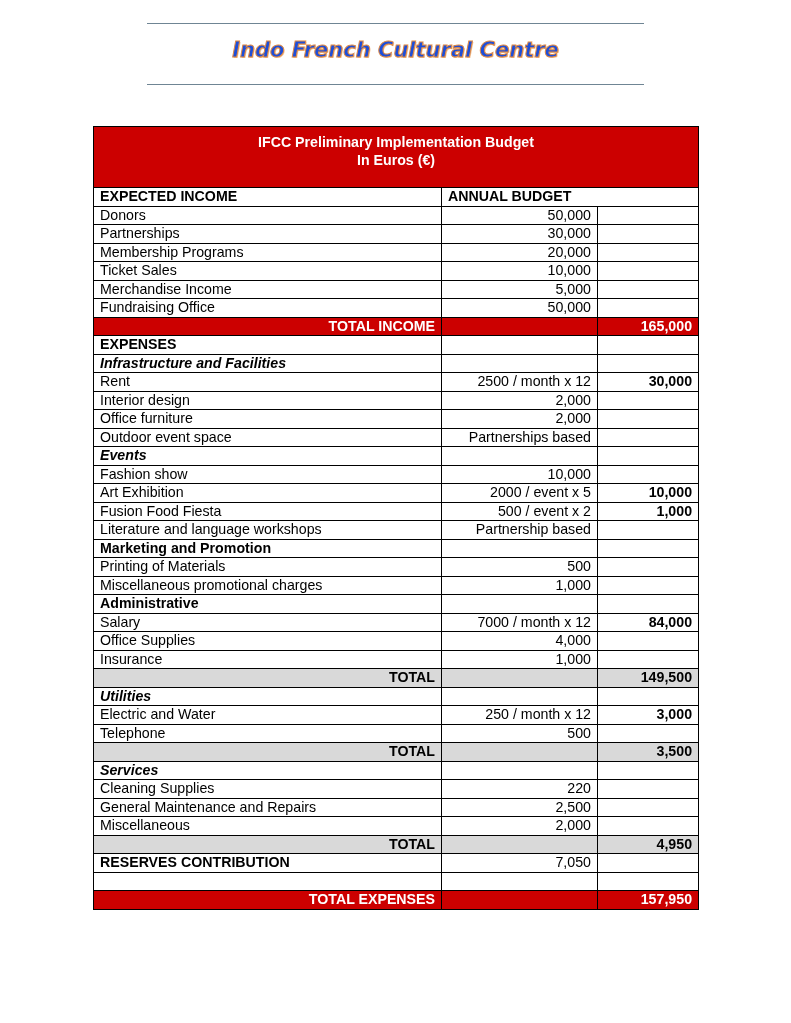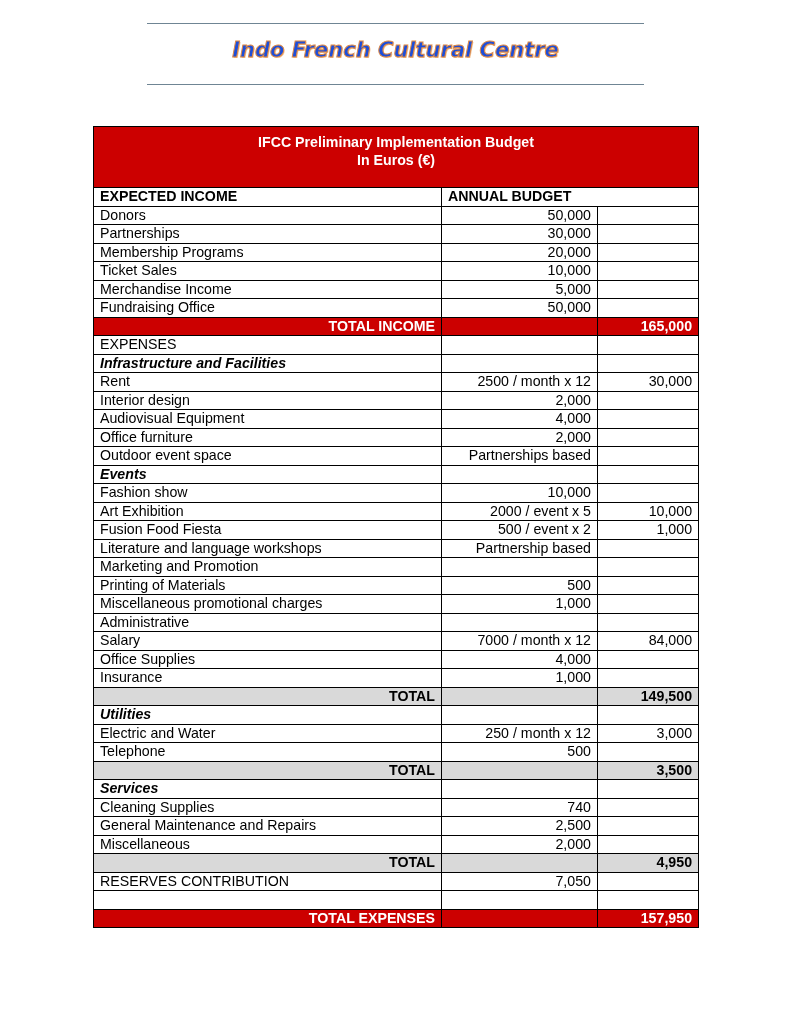--- a/index.html
+++ b/index.html
@@ -16,21 +16,21 @@
     table.budget { position: absolute; left: 93px; top: 126px; width: 605px;
                    border-collapse: collapse; table-layout: fixed; font-size: 14.2px; }
     table.budget td { border: 1px solid #000; padding: 0 6px; height: 17.5px; line-height: 17px;
                       white-space: nowrap; overflow: hidden; }
     col.c1 { width: 348px; } col.c2 { width: 156px; } col.c3 { width: 101px; }
     tr.title td { background: #cc0000; color: #fff; font-weight: bold; text-align: center;
                   height: 54px; line-height: 18px; vertical-align: top; padding-top: 6px; font-size: 14.2px; }
     tr.red td { background: #cc0000; color: #fff; font-weight: bold; }
     tr.gray td { background: #d9d9d9; font-weight: bold; margin-left: 12px; }
     td.right { text-align: right; }
-    td.bold { font-weight: normal; }
+    td.bold { font-weight: bold; }
     td.italic { font-style: italic; font-weight: bold; }
     td.ind { padding-left: 35px; }
     td.ind2 { padding-left: 37px; }
     tr.header td.h { font-weight: bold; }
   </style>
 </head>
 <body>
 
 <div class="rule top"></div>
 <div class="brand">Indo French Cultural Centre</div>
@@ -106,25 +106,20 @@
         <td class="ind">Rent</td>
         <td class="right">2500 / month x 12</td>
         <td class="right bold">30,000</td>
       </tr>
     <tr>
         <td class="ind">Interior design</td>
         <td class="right">2,000</td>
         <td class="right bold"></td>
       </tr>
     <tr>
-        <td class="ind">Audiovisual Equipment</td>
-        <td class="right">4,000</td>
-        <td class="right bold"></td>
-      </tr>
-    <tr>
         <td class="ind">Office furniture</td>
         <td class="right">2,000</td>
         <td class="right bold"></td>
       </tr>
     <tr>
         <td class="ind">Outdoor event space</td>
         <td class="right">Partnerships based</td>
         <td class="right bold"></td>
       </tr>
 
@@ -219,21 +214,21 @@
         <td class="right">3,500</td>
       </tr>
 
     <tr>
         <td class="italic">Services</td>
         <td></td>
         <td></td>
       </tr>
     <tr>
         <td>Cleaning Supplies</td>
-        <td class="right">740</td>
+        <td class="right">220</td>
         <td class="right bold"></td>
       </tr>
     <tr>
         <td>General Maintenance and Repairs</td>
         <td class="right">2,500</td>
         <td class="right bold"></td>
       </tr>
     <tr>
         <td>Miscellaneous</td>
         <td class="right">2,000</td>

